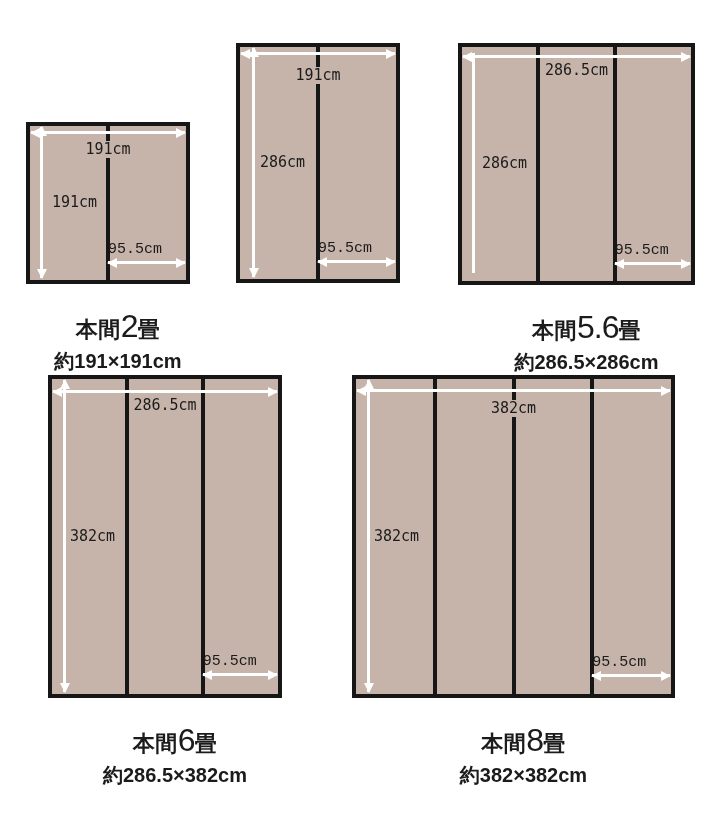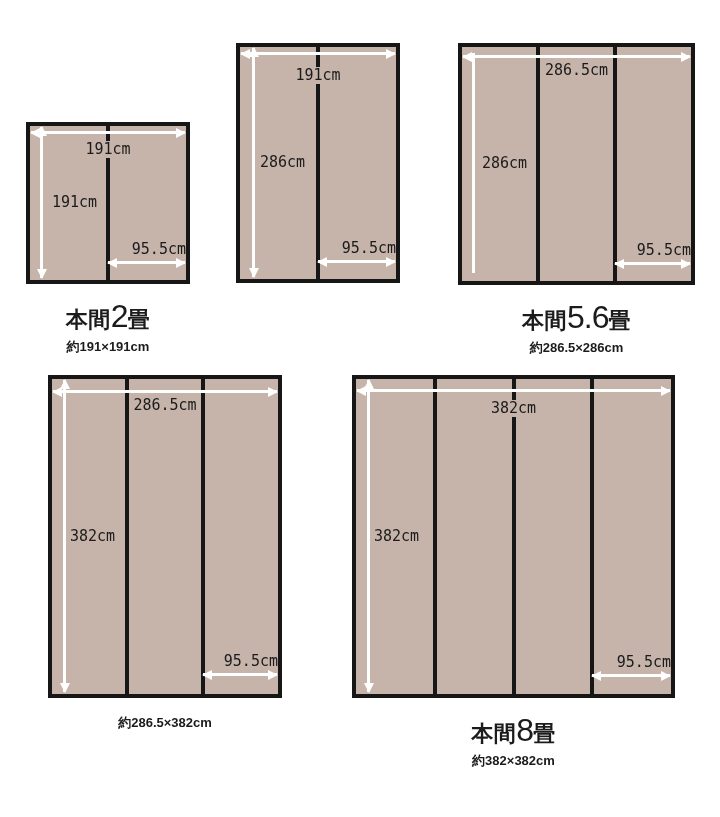--- a/index.html
+++ b/index.html
@@ -32,28 +32,28 @@
     border-bottom:10px solid var(--arrow);}
   .arrow-v::after{content:"";position:absolute;bottom:-1px;left:50%;transform:translateX(-50%);
     width:0;height:0;border-left:5px solid transparent;border-right:5px solid transparent;
     border-top:10px solid var(--arrow);}
   .arrow-v.no-heads::before,.arrow-v.no-heads::after{display:none;}
 
   .dim-label{position:absolute;z-index:3;font-family:"DejaVu Sans Mono",monospace;
              font-size:15px;line-height:1.15;color:var(--text);white-space:nowrap;}
   .w-label{left:50%;transform:translateX(-50%);background:var(--mat);padding:0 3px;}
   .h-label{top:50%;transform:translateY(-50%);background:var(--mat);padding:0 2px;}
-  .m-label{text-align:right;}
+  .m-label{text-align:left;font-family:Liberation Mono, monospace;}
 
-  .caption{position:absolute;text-align:center;margin:0;}
+  .caption{position:absolute;text-align:center;margin:10px;}
   .title{font-family:"Liberation Sans",sans-serif;font-weight:700;font-size:22px;
          line-height:1.2;color:var(--text);letter-spacing:0.5px;}
   .title .title-num{font-weight:400;font-size:32px;letter-spacing:-1px;}
   .subtitle{margin-top:3px;font-family:"Liberation Sans",sans-serif;font-weight:700;
-            font-size:13px;color:var(--text);}
+            font-size:20px;color:var(--text);}
 </style>
 </head>
 <body>
 
 <div class="canvas">
 
   <div id="diagrams">
       <figure class="diagram">
       <div class="rug" style="left: 26px; top: 122px; width: 164px; height: 162px;">
         <div class="mat">
@@ -113,20 +113,23 @@
           <div class="arrow-v" style="left: 11px;"></div>
           <div class="arrow-h m-arrow" style="bottom: 18px; left: 66.6667%;"></div>
           <div class="dim-label w-label" style="top: 18px;">286.5cm</div>
           <div class="dim-label h-label" style="left: 16px;">382cm</div>
           <div class="dim-label m-label" style="bottom: 24px; left: 66.6667%; width: 33.3333%;">95.5cm</div>
         <div class="divider" style="left: 33.3333%;"></div>
             <div class="divider" style="left: 66.6667%;"></div>
           </div>
       </div>
       <figcaption class="caption" style="left: 48px; top: 711px; width: 234px;">
+        <div class="title">
+          <span class="title-kanji">本間</span><span class="title-num">6</span><span class="title-kanji">畳</span>
+        </div>
         <div class="subtitle">約286.5×382cm</div>
       </figcaption>
     </figure>
       <figure class="diagram">
       <div class="rug" style="left: 352px; top: 375px; width: 323px; height: 323px;">
         <div class="mat">
           <div class="arrow-h main-w" style="top: 10px;"></div>
           <div class="arrow-v" style="left: 11px;"></div>
           <div class="arrow-h m-arrow" style="bottom: 17px; left: 75%;"></div>
           <div class="dim-label w-label" style="top: 21px;">382cm</div>

